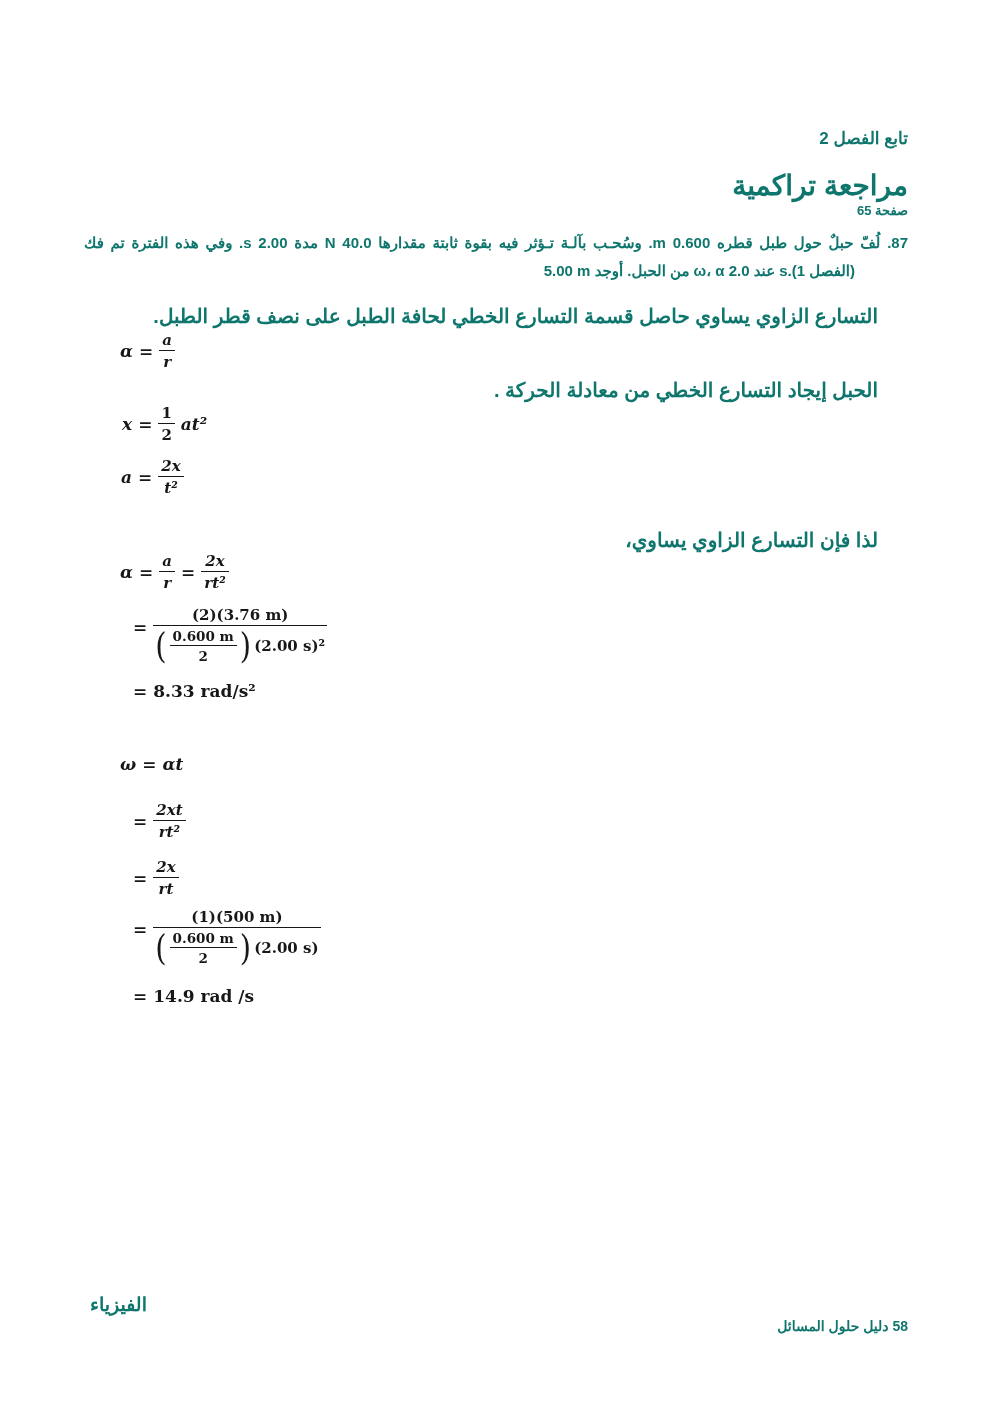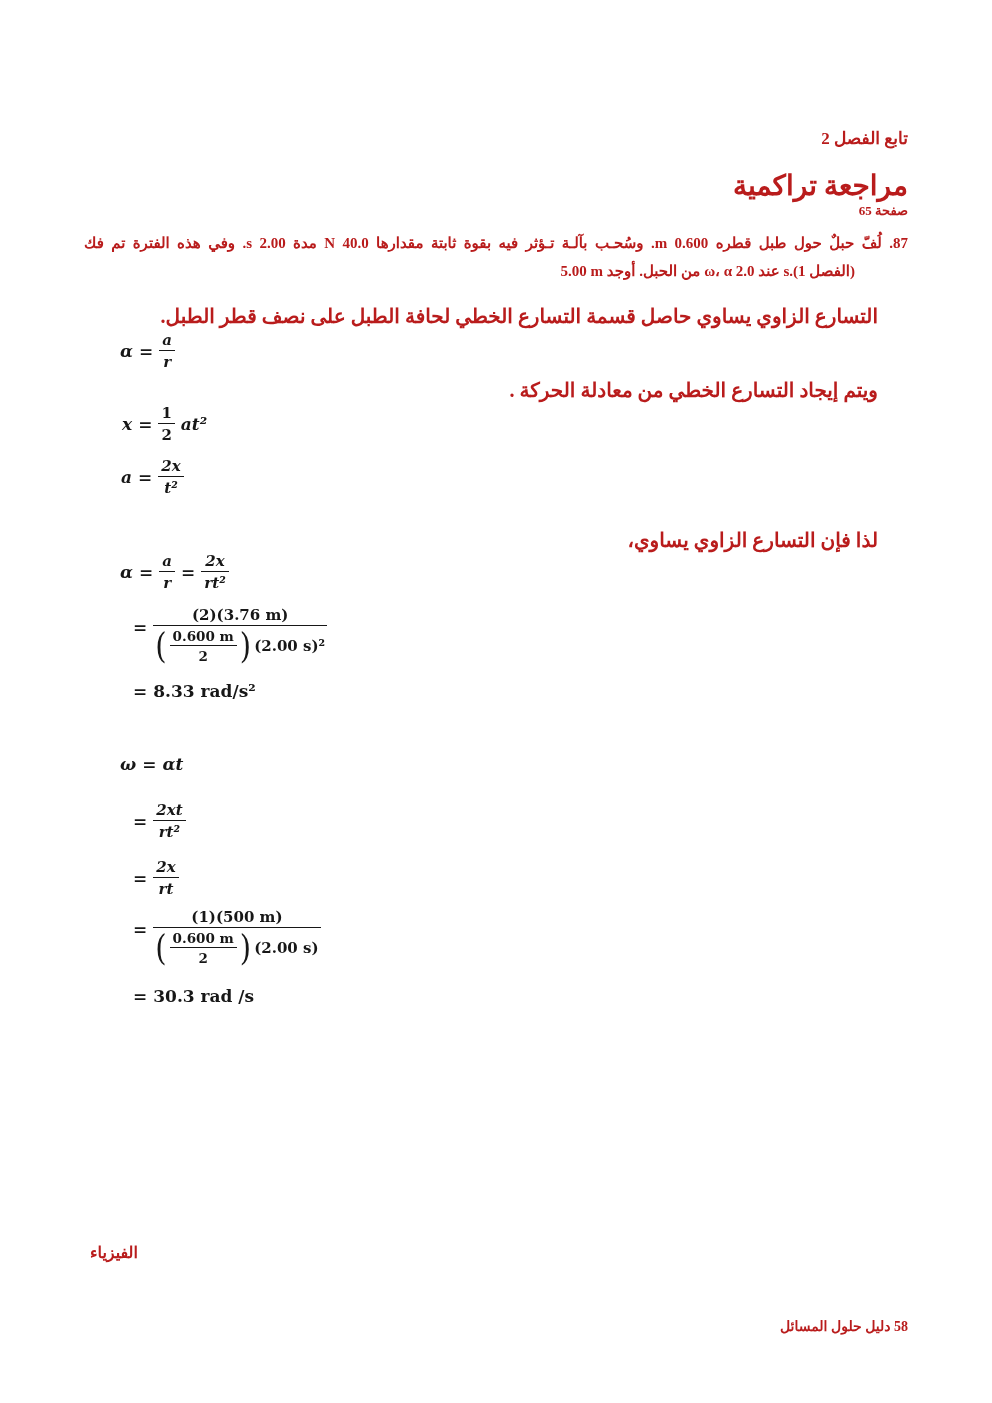--- a/index.html
+++ b/index.html
@@ -10,43 +10,43 @@
     background:#ffffff;
     margin:0 auto;
     overflow:hidden;
     color:#171717;
   }
   
   .ar {
     position:absolute;
     direction:rtl;
     unicode-bidi:plaintext;
-    font-family:Liberation Serif, serif;
+    font-family:Liberation Sans, sans-serif;
     font-weight:700;
-    color:#b91c1c;
+    color:#0f766e;
     text-align:right;
     white-space:nowrap;
   }
   .heading1 { right:84px; top:128px; font-size:17px; }
   .heading2 { right:84px; top:169px; font-size:28px; }
   .pageref  { right:84px; top:203px; font-size:13px; }
   .problem-line1 {
     left:84px; right:84px; top:234px;
     font-size:15px;
     white-space:nowrap;
     text-align:justify;
     text-align-last:justify;
   }
   .problem-line2 { right:137px; top:262px; font-size:15px; }
   .sol { font-size:20px; right:114px; }
   .sol1 { top:304px; }
   .sol2 { top:378px; }
   .sol3 { top:528px;text-align:center; }
   .sol4 { top:717px; }
-  .footer-left  { left:90px;  top:1243px; font-size:16px; }
+  .footer-left  { left:90px;  top:1293px; font-size:19px; }
   .footer-right { right:84px; top:1291px; font-size:14px;margin-top:27px; }
 
   
   .formula {
     position:absolute;
     display:flex;
     align-items:center;
     gap:6px;
     font-family:"DejaVu Serif", serif;
     font-weight:700;
@@ -100,21 +100,21 @@
   <div class="formula" style="top:331px; left:120px;">
     <span class="var">α</span>
     <span class="op">=</span>
     <span class="frac">
       <span class="fnum var">a</span>
       <span class="fbar"></span>
       <span class="fden var">r</span>
     </span>
   </div>
 
-  <div class="ar sol sol2">ويتم إيجاد التسارع الخطي من معادلة الحركة .</div>
+  <div class="ar sol sol2">الحبل إيجاد التسارع الخطي من معادلة الحركة .</div>
 
   <div class="formula" style="top:404px; left:122px;">
     <span class="var">x</span>
     <span class="op">=</span>
     <span class="frac">
       <span class="fnum upright">1</span>
       <span class="fbar"></span>
       <span class="fden upright">2</span>
     </span>
     <span class="var">at²</span>
@@ -209,19 +209,19 @@
           <span class="fden upright">2</span>
         </span>
         <span class="bigp">)</span>
         <span class="upright">(2.00 s)</span>
       </span>
     </span>
   </div>
 
   <div class="formula" style="top:986px; left:133px;">
     <span class="op">=</span>
-    <span class="upright">30.3 rad /s</span>
+    <span class="upright">14.9 rad /s</span>
   </div>
 
   <div class="ar footer-left">الفيزياء</div>
   <div class="ar footer-right">58 دليل حلول المسائل</div>
 
 </div>
 
 </body></html>

